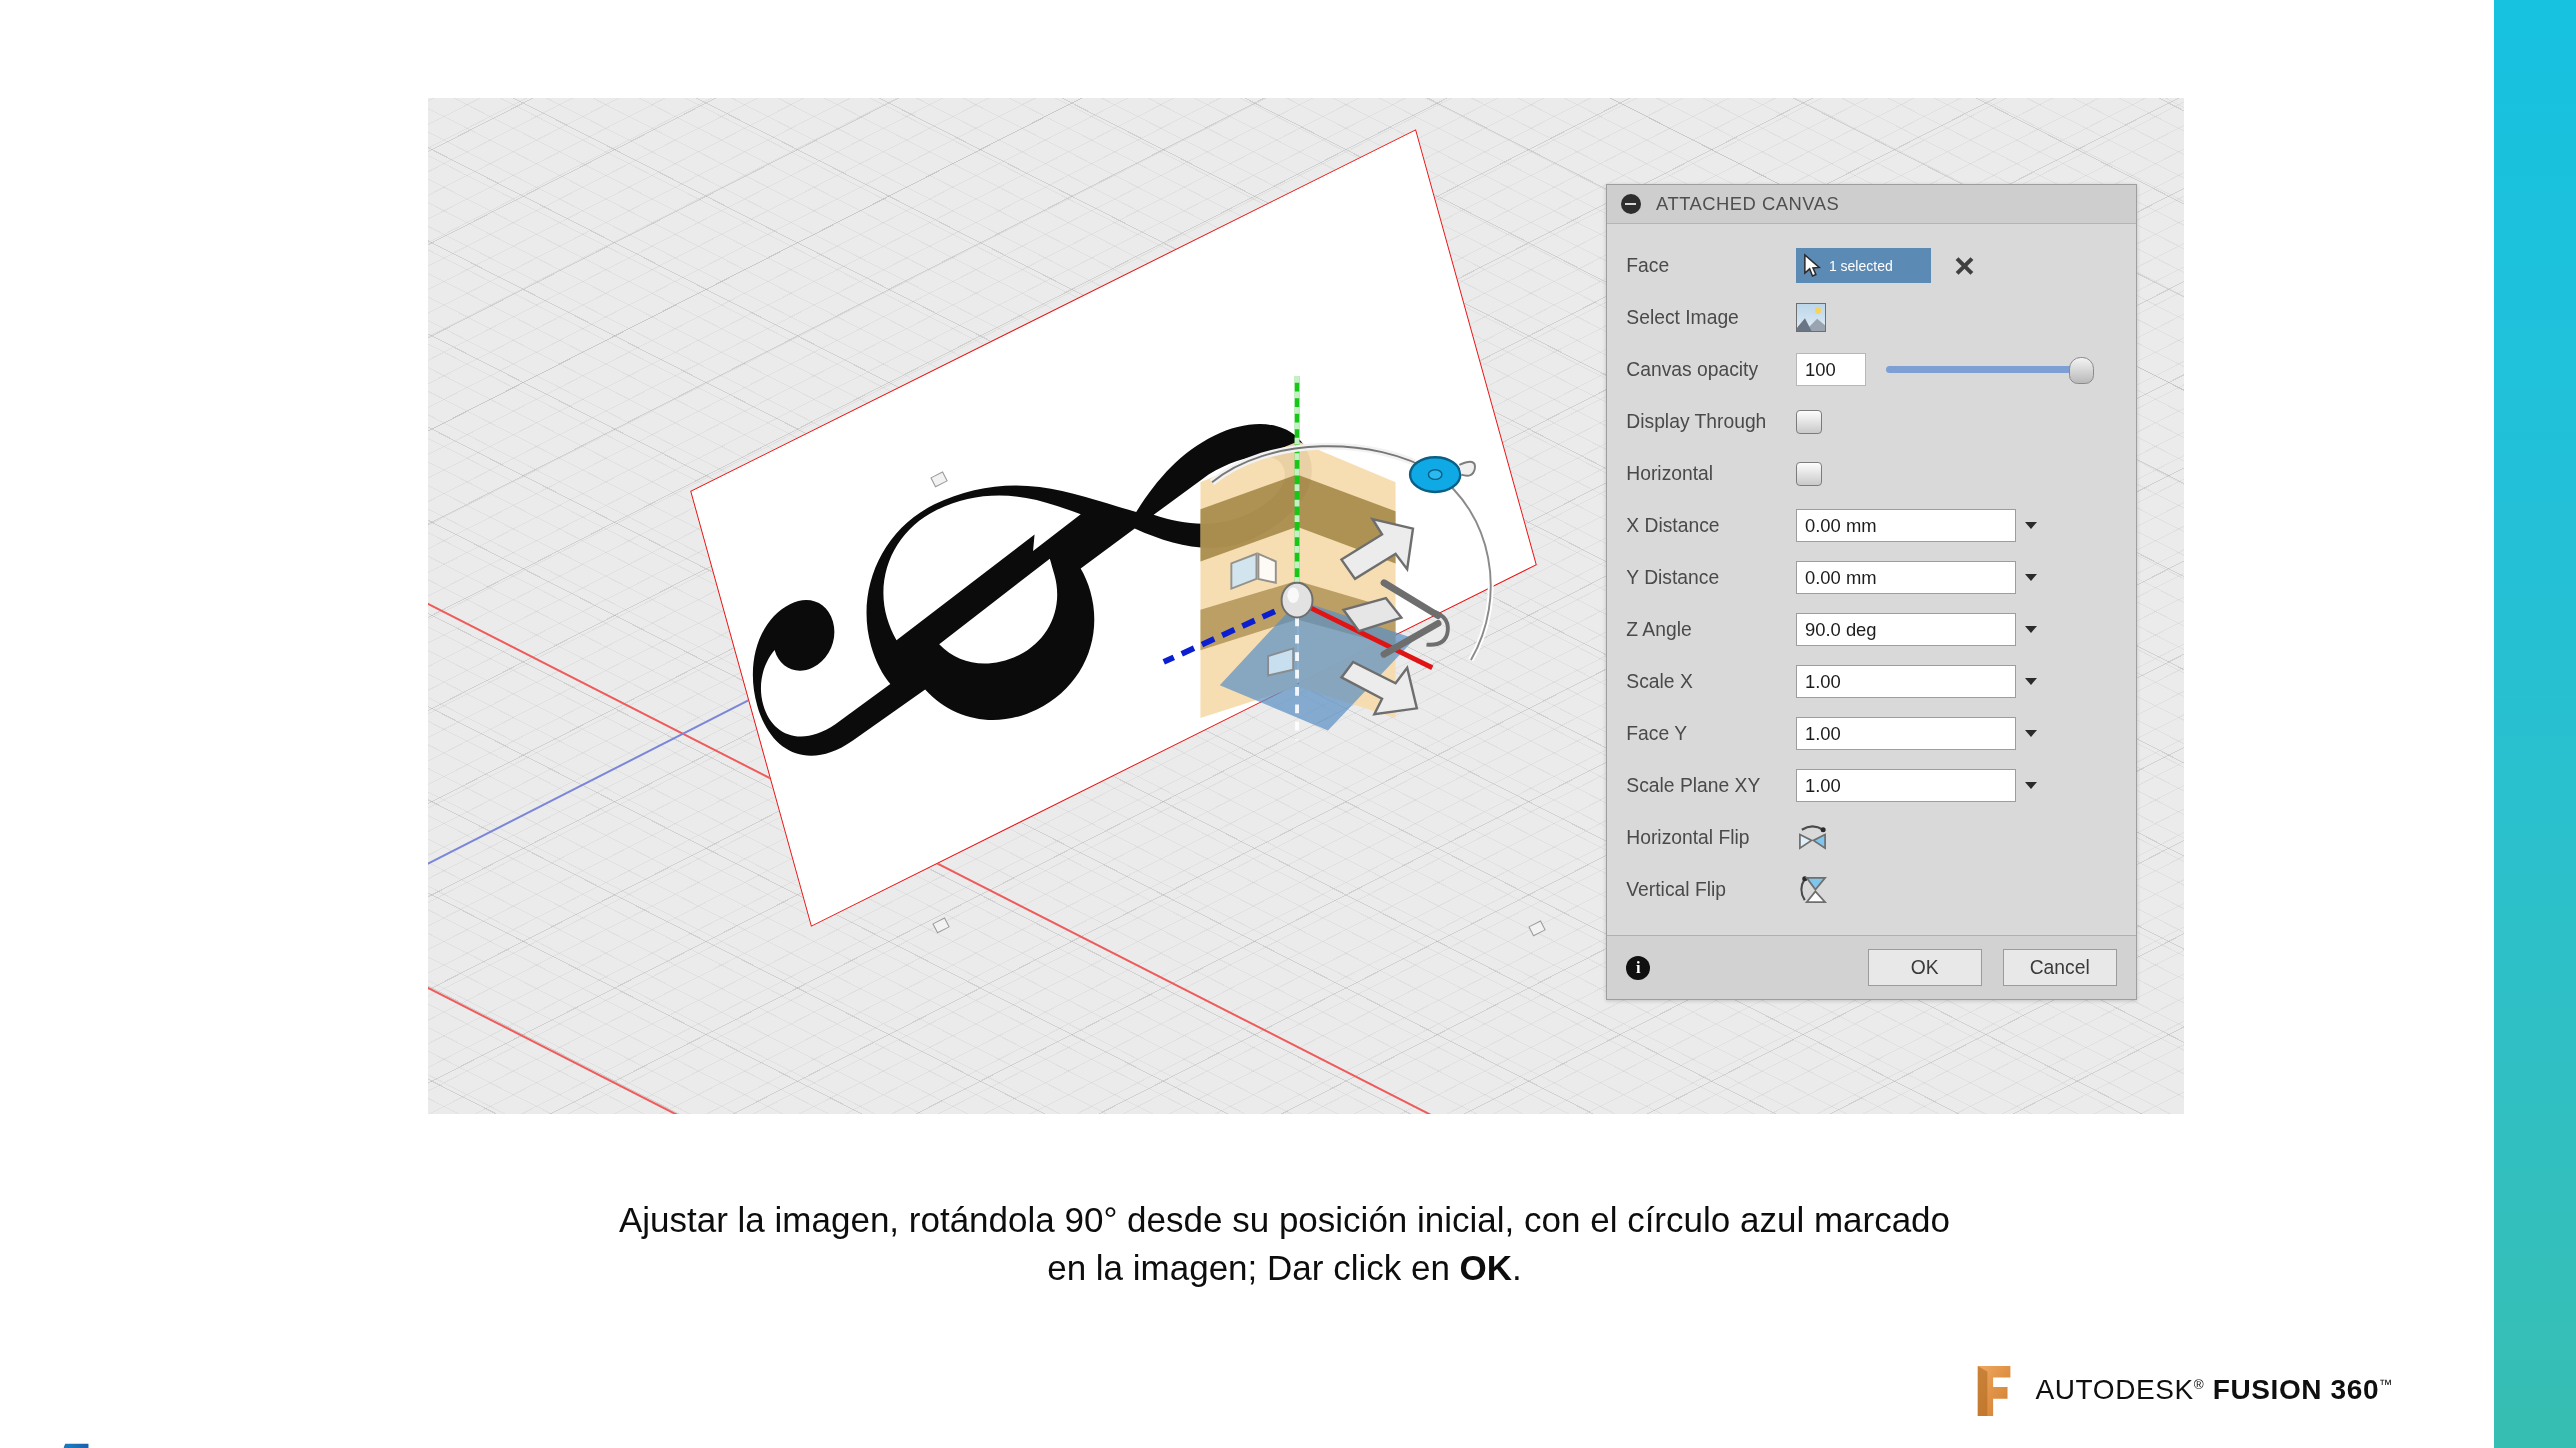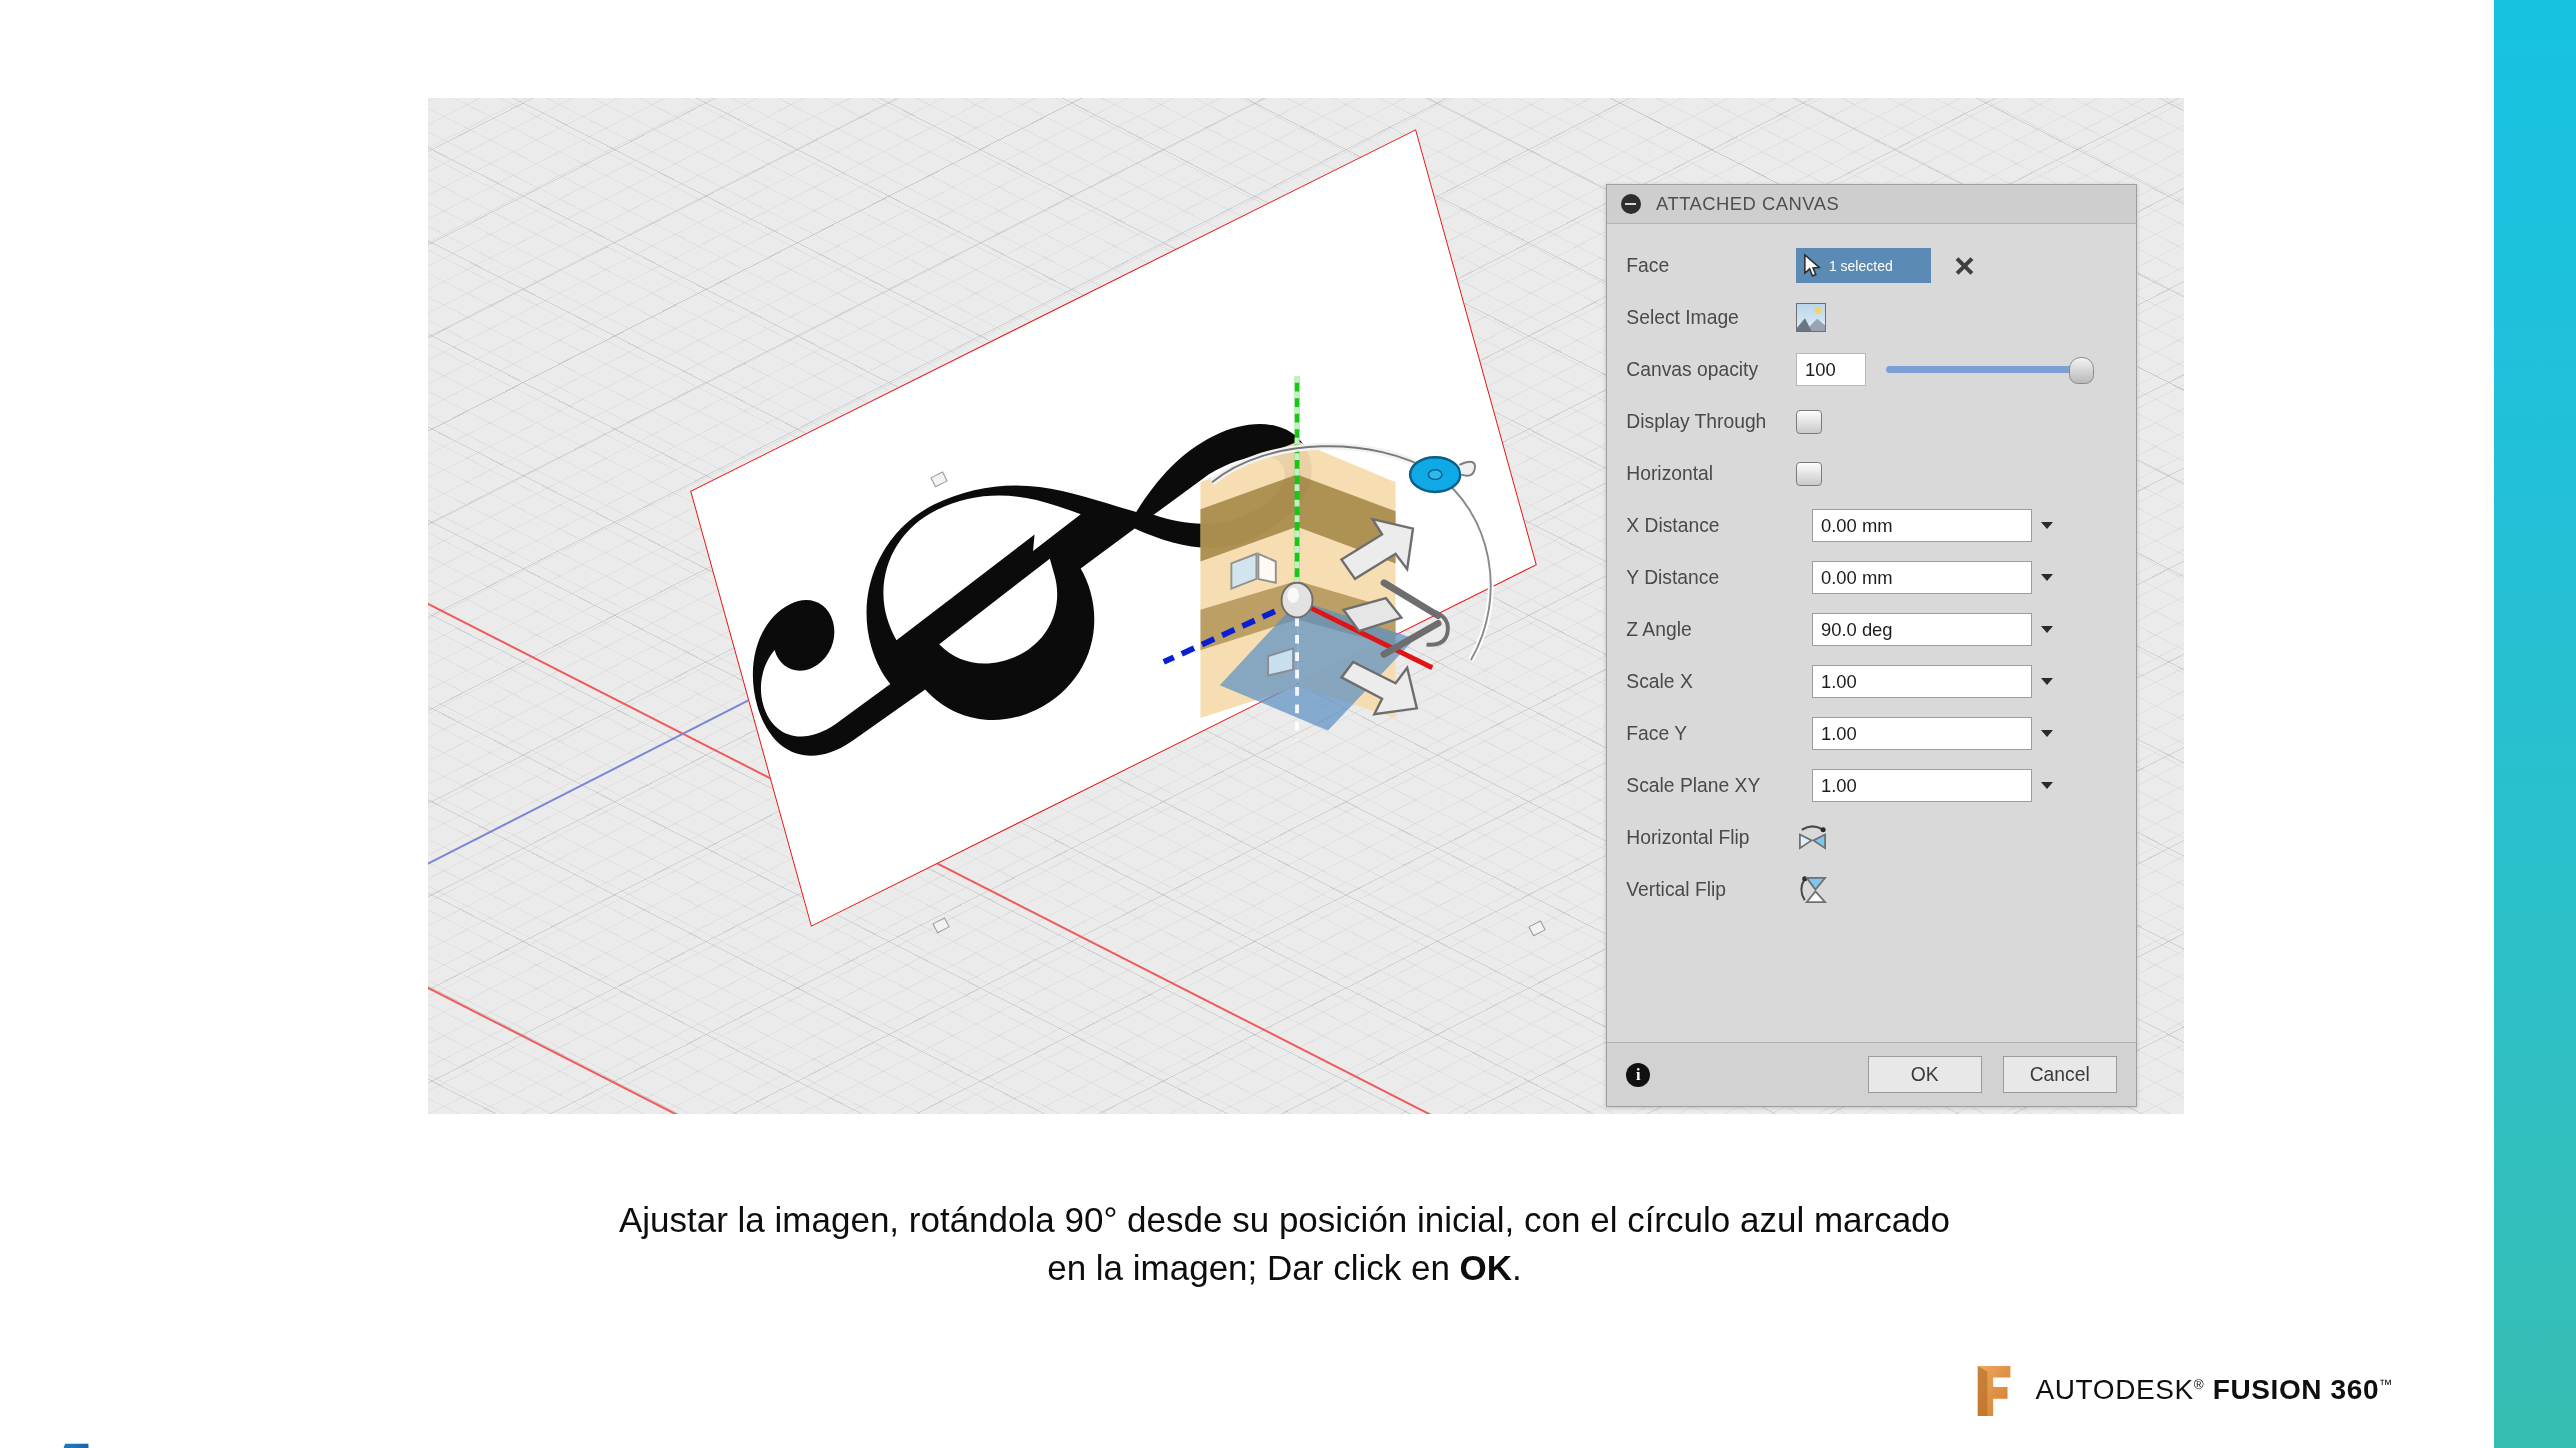--- a/index.html
+++ b/index.html
@@ -76,21 +76,21 @@
   #inline-value .caret{
     width:25px;display:flex;align-items:center;justify-content:center;
   }
   .tri-down{
     width:0;height:0;border-left:6.8px solid transparent;border-right:6.8px solid transparent;
     border-top:7.7px solid #2b2b2b;
   }
 
   
   #dialog{
-    position:absolute;left:1606px;top:184px;width:531px;height:923px;
+    position:absolute;left:1606px;top:184px;width:531px;height:816px;
     background:#d9d9d9;border:1px solid #9e9e9e;box-sizing:border-box;
     box-shadow:0 1px 3.9px rgba(0,0,0,.18);
   }
   #dialog-title{
     height:39px;background:#cecece;border-bottom:1px solid #b4b4b4;
     display:flex;align-items:center;padding:0 13.5px;box-sizing:border-box;
   }
   #collapse-icon{
     width:20px;height:20px;border-radius:50%;background:#2e2e2e;
     display:flex;align-items:center;justify-content:center;margin-right:15.5px;flex:none;
@@ -122,21 +122,21 @@
     position:relative;overflow:hidden;cursor:pointer;
   }
   .img-thumb .sun{position:absolute;right:3.9px;top:2.9px;width:6.8px;height:6.8px;border-radius:50%;background:#f4d35e;}
   .img-thumb .mtn{position:absolute;left:-2.9px;bottom:0;width:33px;height:16.4px;
     background:#6a7585;clip-path:polygon(0% 100%,32% 22%,52% 100%);}
   .img-thumb .mtn2{position:absolute;left:7.7px;bottom:0;width:27px;height:13.5px;
     background:#9aa4b1;clip-path:polygon(0% 100%,45% 10%,100% 100%);}
 
   .num-field{
     width:220px;height:33px;background:#ffffff;border:1px solid #9d9d9d;box-sizing:border-box;
-    display:flex;align-items:center;padding-left:7.7px;font-size:18.4px;color:#1c1c1c;margin-left:16px;
+    display:flex;align-items:center;padding-left:7.7px;font-size:18.4px;color:#1c1c1c;
   }
   .num-caret{width:29px;display:flex;align-items:center;justify-content:center;cursor:pointer;}
 
   .opac-field{
     width:70px;height:33px;background:#ffffff;border:1px solid #b7b7b7;box-sizing:border-box;
     display:flex;align-items:center;padding-left:7.7px;font-size:18.4px;color:#1c1c1c;
   }
   .slider{position:relative;width:203px;height:29px;margin-left:19.3px;display:flex;align-items:center;cursor:pointer;}
   .slider .track{width:100%;height:6.8px;border-radius:3.9px;background:#7e9fd4;}
   .slider .knob{

